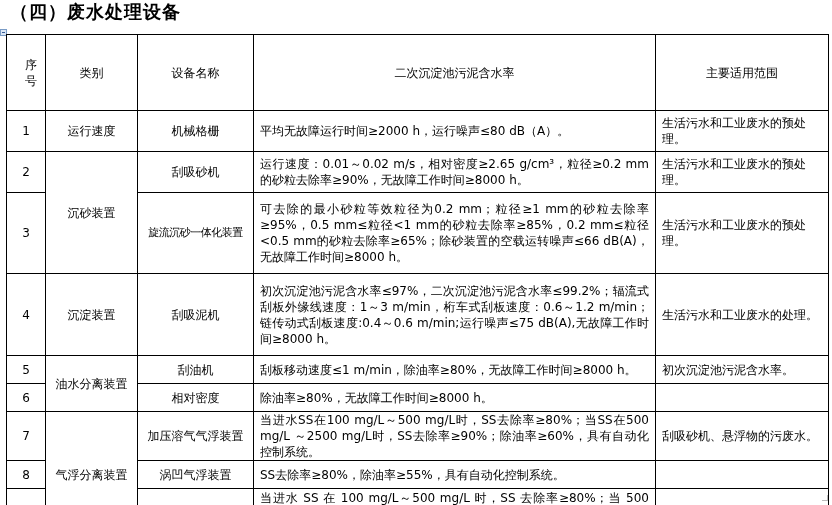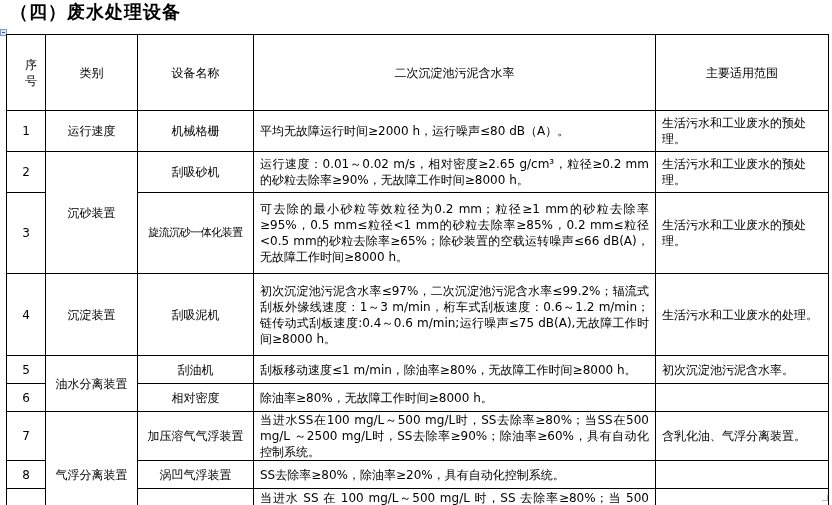--- a/index.html
+++ b/index.html
@@ -77,26 +77,26 @@
       <td class="c">6</td>
       <td class="c">相对密度</td>
       <td class="l">除油率≥80%，无故障工作时间≥8000 h。</td>
       <td class="l"></td>
     </tr>
     <tr style="height:42px">
       <td class="c">7</td>
       <td class="c" rowspan="3">气浮分离装置</td>
       <td class="c">加压溶气气浮装置</td>
       <td class="j">当进水SS在100 mg/L～500 mg/L时，SS去除率≥80%；当SS在500 mg/L ～2500 mg/L时，SS去除率≥90%；除油率≥60%，具有自动化控制系统。</td>
-      <td class="l">含乳化油、气浮分离装置。</td>
+      <td class="l">刮吸砂机、悬浮物的污废水。</td>
     </tr>
     <tr style="height:28px">
       <td class="c">8</td>
       <td class="c">涡凹气浮装置</td>
-      <td class="l">SS去除率≥80%，除油率≥20%，具有自动化控制系统。</td>
+      <td class="l">SS去除率≥80%，除油率≥55%，具有自动化控制系统。</td>
       <td class="l"></td>
     </tr>
     <tr style="height:50px">
       <td class="c">9</td>
       <td class="c">无故障工作时间</td>
       <td class="j">当进水 SS 在 100 mg/L～500 mg/L 时，SS 去除率≥80%；当 500 mg/L≤SS≤2500 mg/L时，SS去除率≥90%；除油率≥60%，具有自动化控制系统。</td>
       <td class="l"></td>
     </tr>
   </tbody>
 </table>

